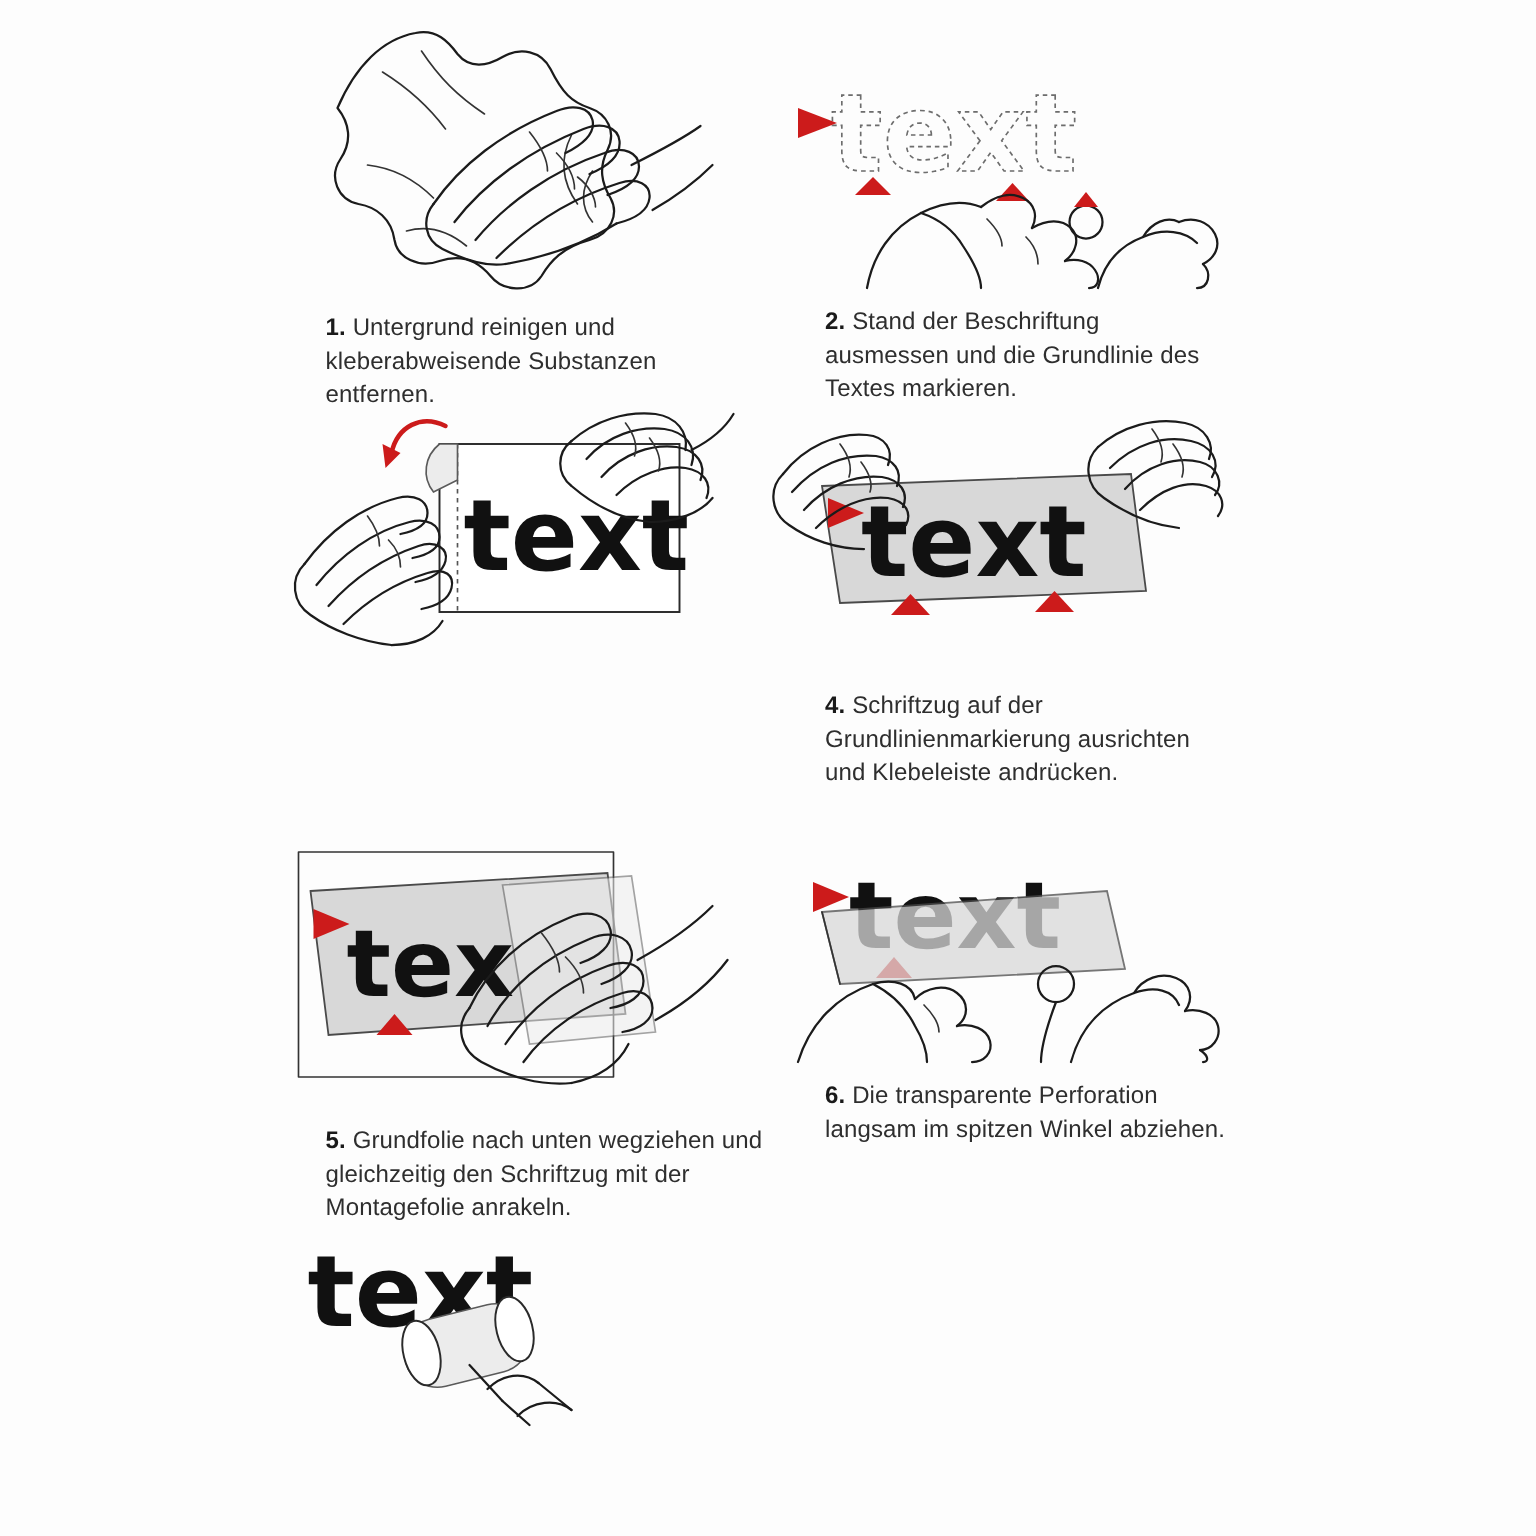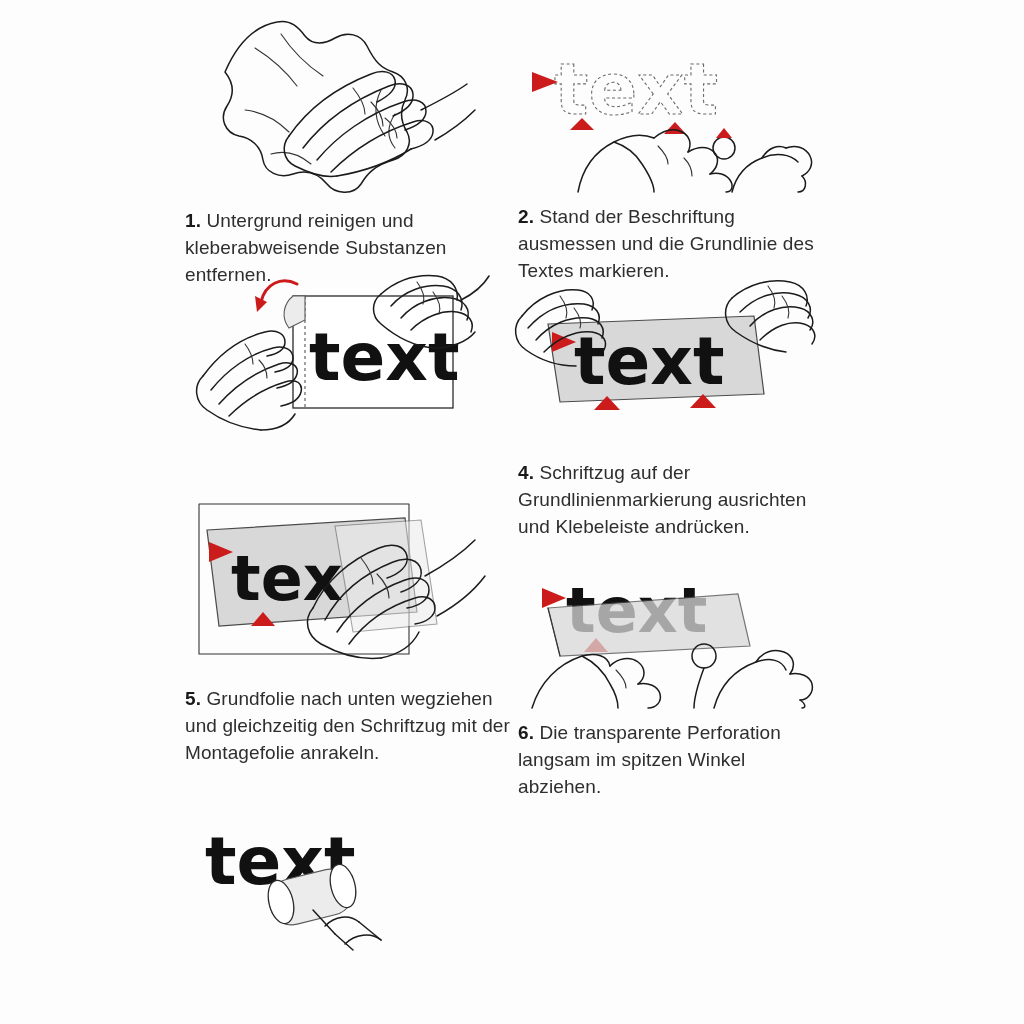--- a/index.html
+++ b/index.html
@@ -35,36 +35,37 @@
     height: 170px;
     text-align: center;
   }
   .step-art svg {
     display: block;
     width: 100%;
     height: 100%;
     overflow: visible;
   }
   .step-caption {
-    font-size: 19px;
+    font-size: 16px;
     line-height: 1.42;
     color: #2e2e2e;
     letter-spacing: .1px;
+    margin-left: 32px;
   }
   .step-caption .num {
     font-weight: bold;
     color: #1a1a1a;
   }
 
   
   #step1 { left: 185px;  top: 14px;  width: 310px; }
   #step2 { left: 518px;  top: 42px;  width: 300px; }
   #step3 { left: 185px;  top: 258px; width: 310px; }
   #step4 { left: 518px;  top: 268px; width: 300px; }
-  #step5 { left: 185px;  top: 496px; width: 330px; }
+  #step5 { left: 185px;  top: 560px; width: 330px; }
   #step6 { left: 518px;  top: 560px; width: 300px; }
   #step7 { left: 185px;  top: 818px; width: 320px; }
 
   #step1 .step-art { height: 182px; }
   #step2 .step-art { height: 150px; }
   #step3 .step-art { height: 190px; }
   #step4 .step-art { height: 180px; }
   #step5 .step-art { height: 178px; }
   #step6 .step-art { height: 148px; }
   #step7 .step-art { height: 140px; }

